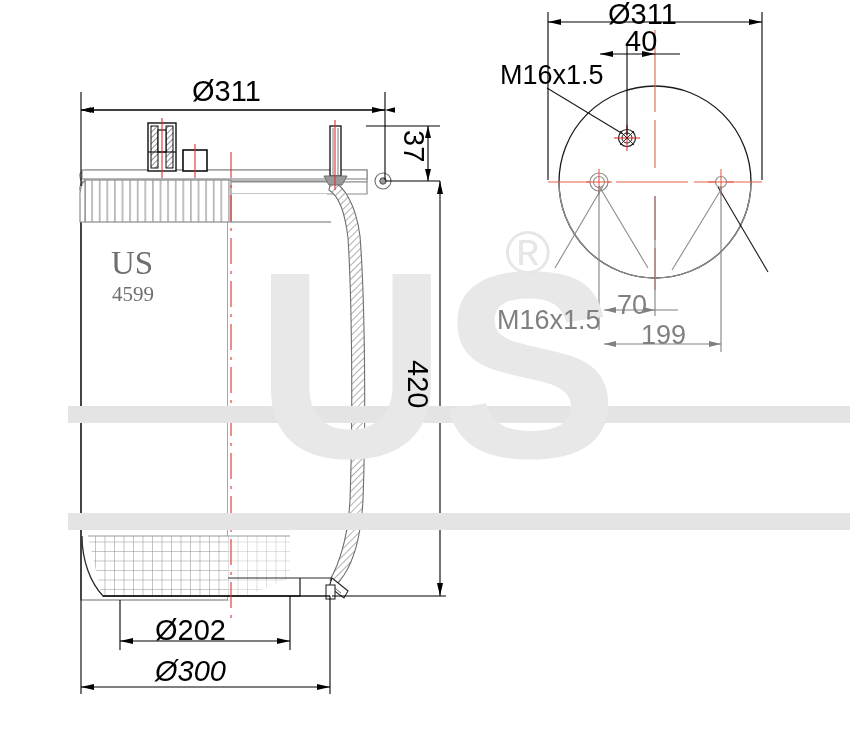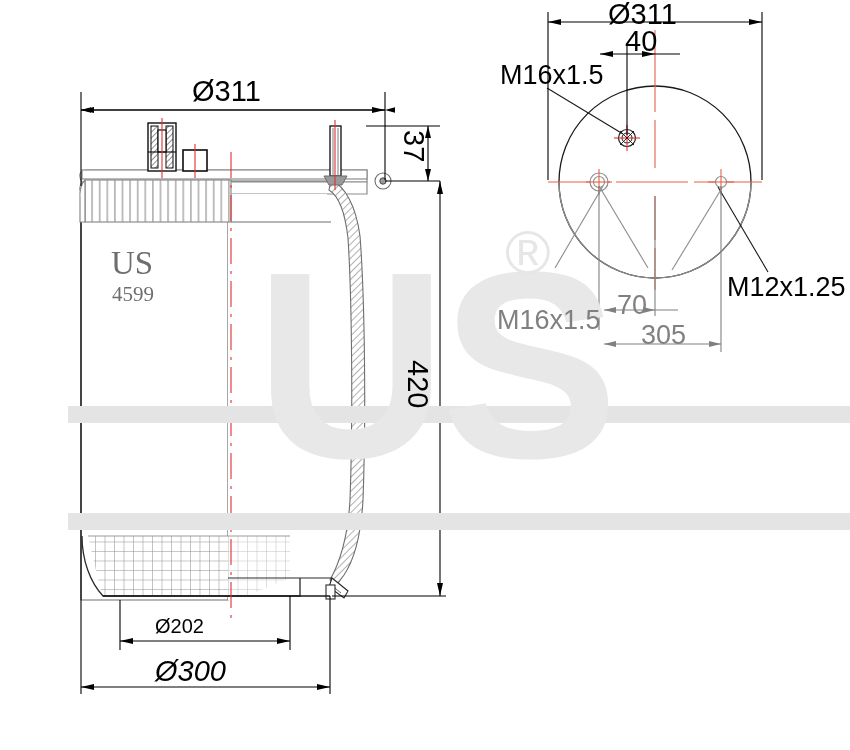--- a/index.html
+++ b/index.html
@@ -250,25 +250,24 @@
       </g>
     </g>
   </svg>
 
   <div class="partlbl" style="left:111px;top:247px;font-size:33px;">US</div>
   <div class="partlbl" style="left:112px;top:284px;font-size:21px;">4599</div>
 
   <div class="dimtxt" style="left:192px;top:77px;font-size:29px;">Ø311</div>
   <div class="dimtxt rot90" style="left:428px;top:130px;font-size:29px;transform:rotate(90deg);">37</div>
   <div class="dimtxt rot90" style="left:432px;top:360px;font-size:29px;transform:rotate(90deg);">420</div>
-  <div class="dimtxt" style="left:155px;top:616px;font-size:20px;">Ø202</div>
+  <div class="dimtxt" style="left:155px;top:616px;font-size:29px;">Ø202</div>
   <div class="dimtxt" style="left:155px;top:657px;font-size:29px;font-style:italic;">Ø300</div>
 
   <div class="dimtxt" style="left:608px;top:0px;font-size:29px;">Ø311</div>
   <div class="dimtxt" style="left:625px;top:27px;font-size:29px;">40</div>
   <div class="dimtxt gray" style="left:617px;top:292px;font-size:27px;">70</div>
-  <div class="dimtxt gray" style="left:641px;top:322px;font-size:27px;">305</div>
+  <div class="dimtxt gray" style="left:641px;top:322px;font-size:27px;">199</div>
 
   <div class="dimtxt" style="left:500px;top:62px;font-size:27px;">M16x1.5</div>
   <div class="dimtxt gray" style="left:497px;top:307px;font-size:27px;">M16x1.5</div>
-  <div class="dimtxt" style="left:727px;top:274px;font-size:27px;">M12x1.25</div>
 
 </div>
 
 </body></html>

